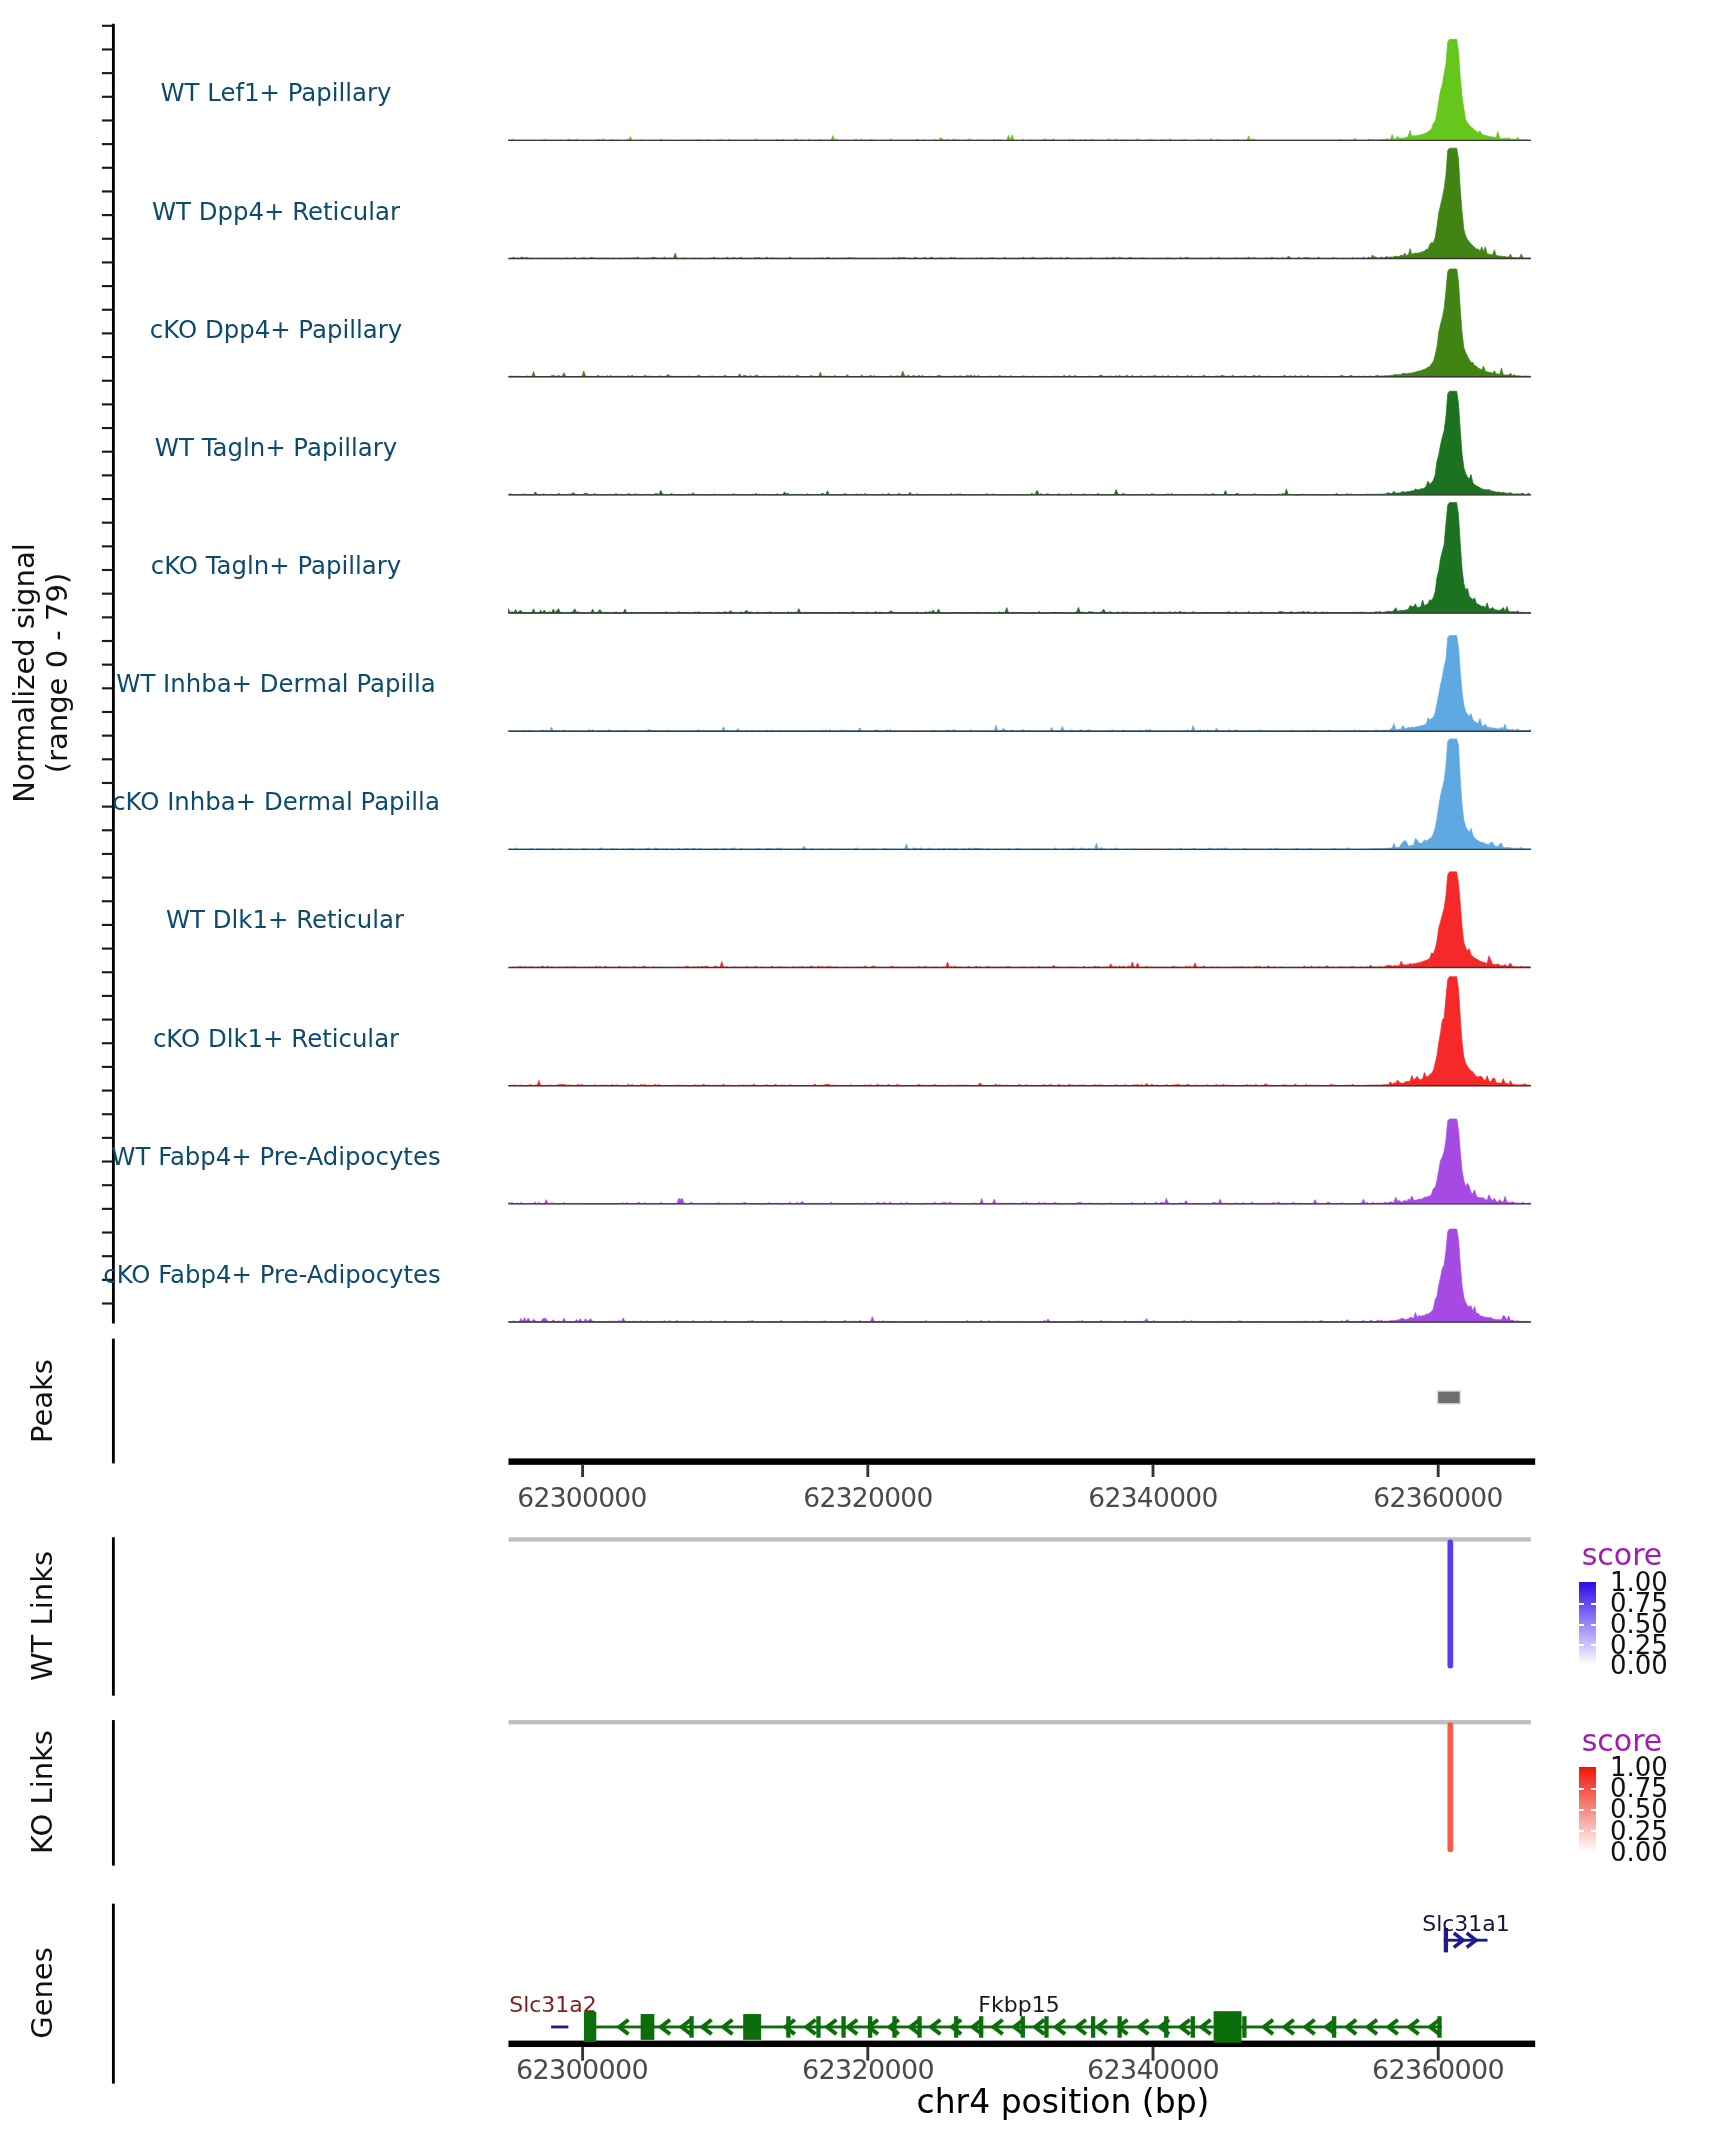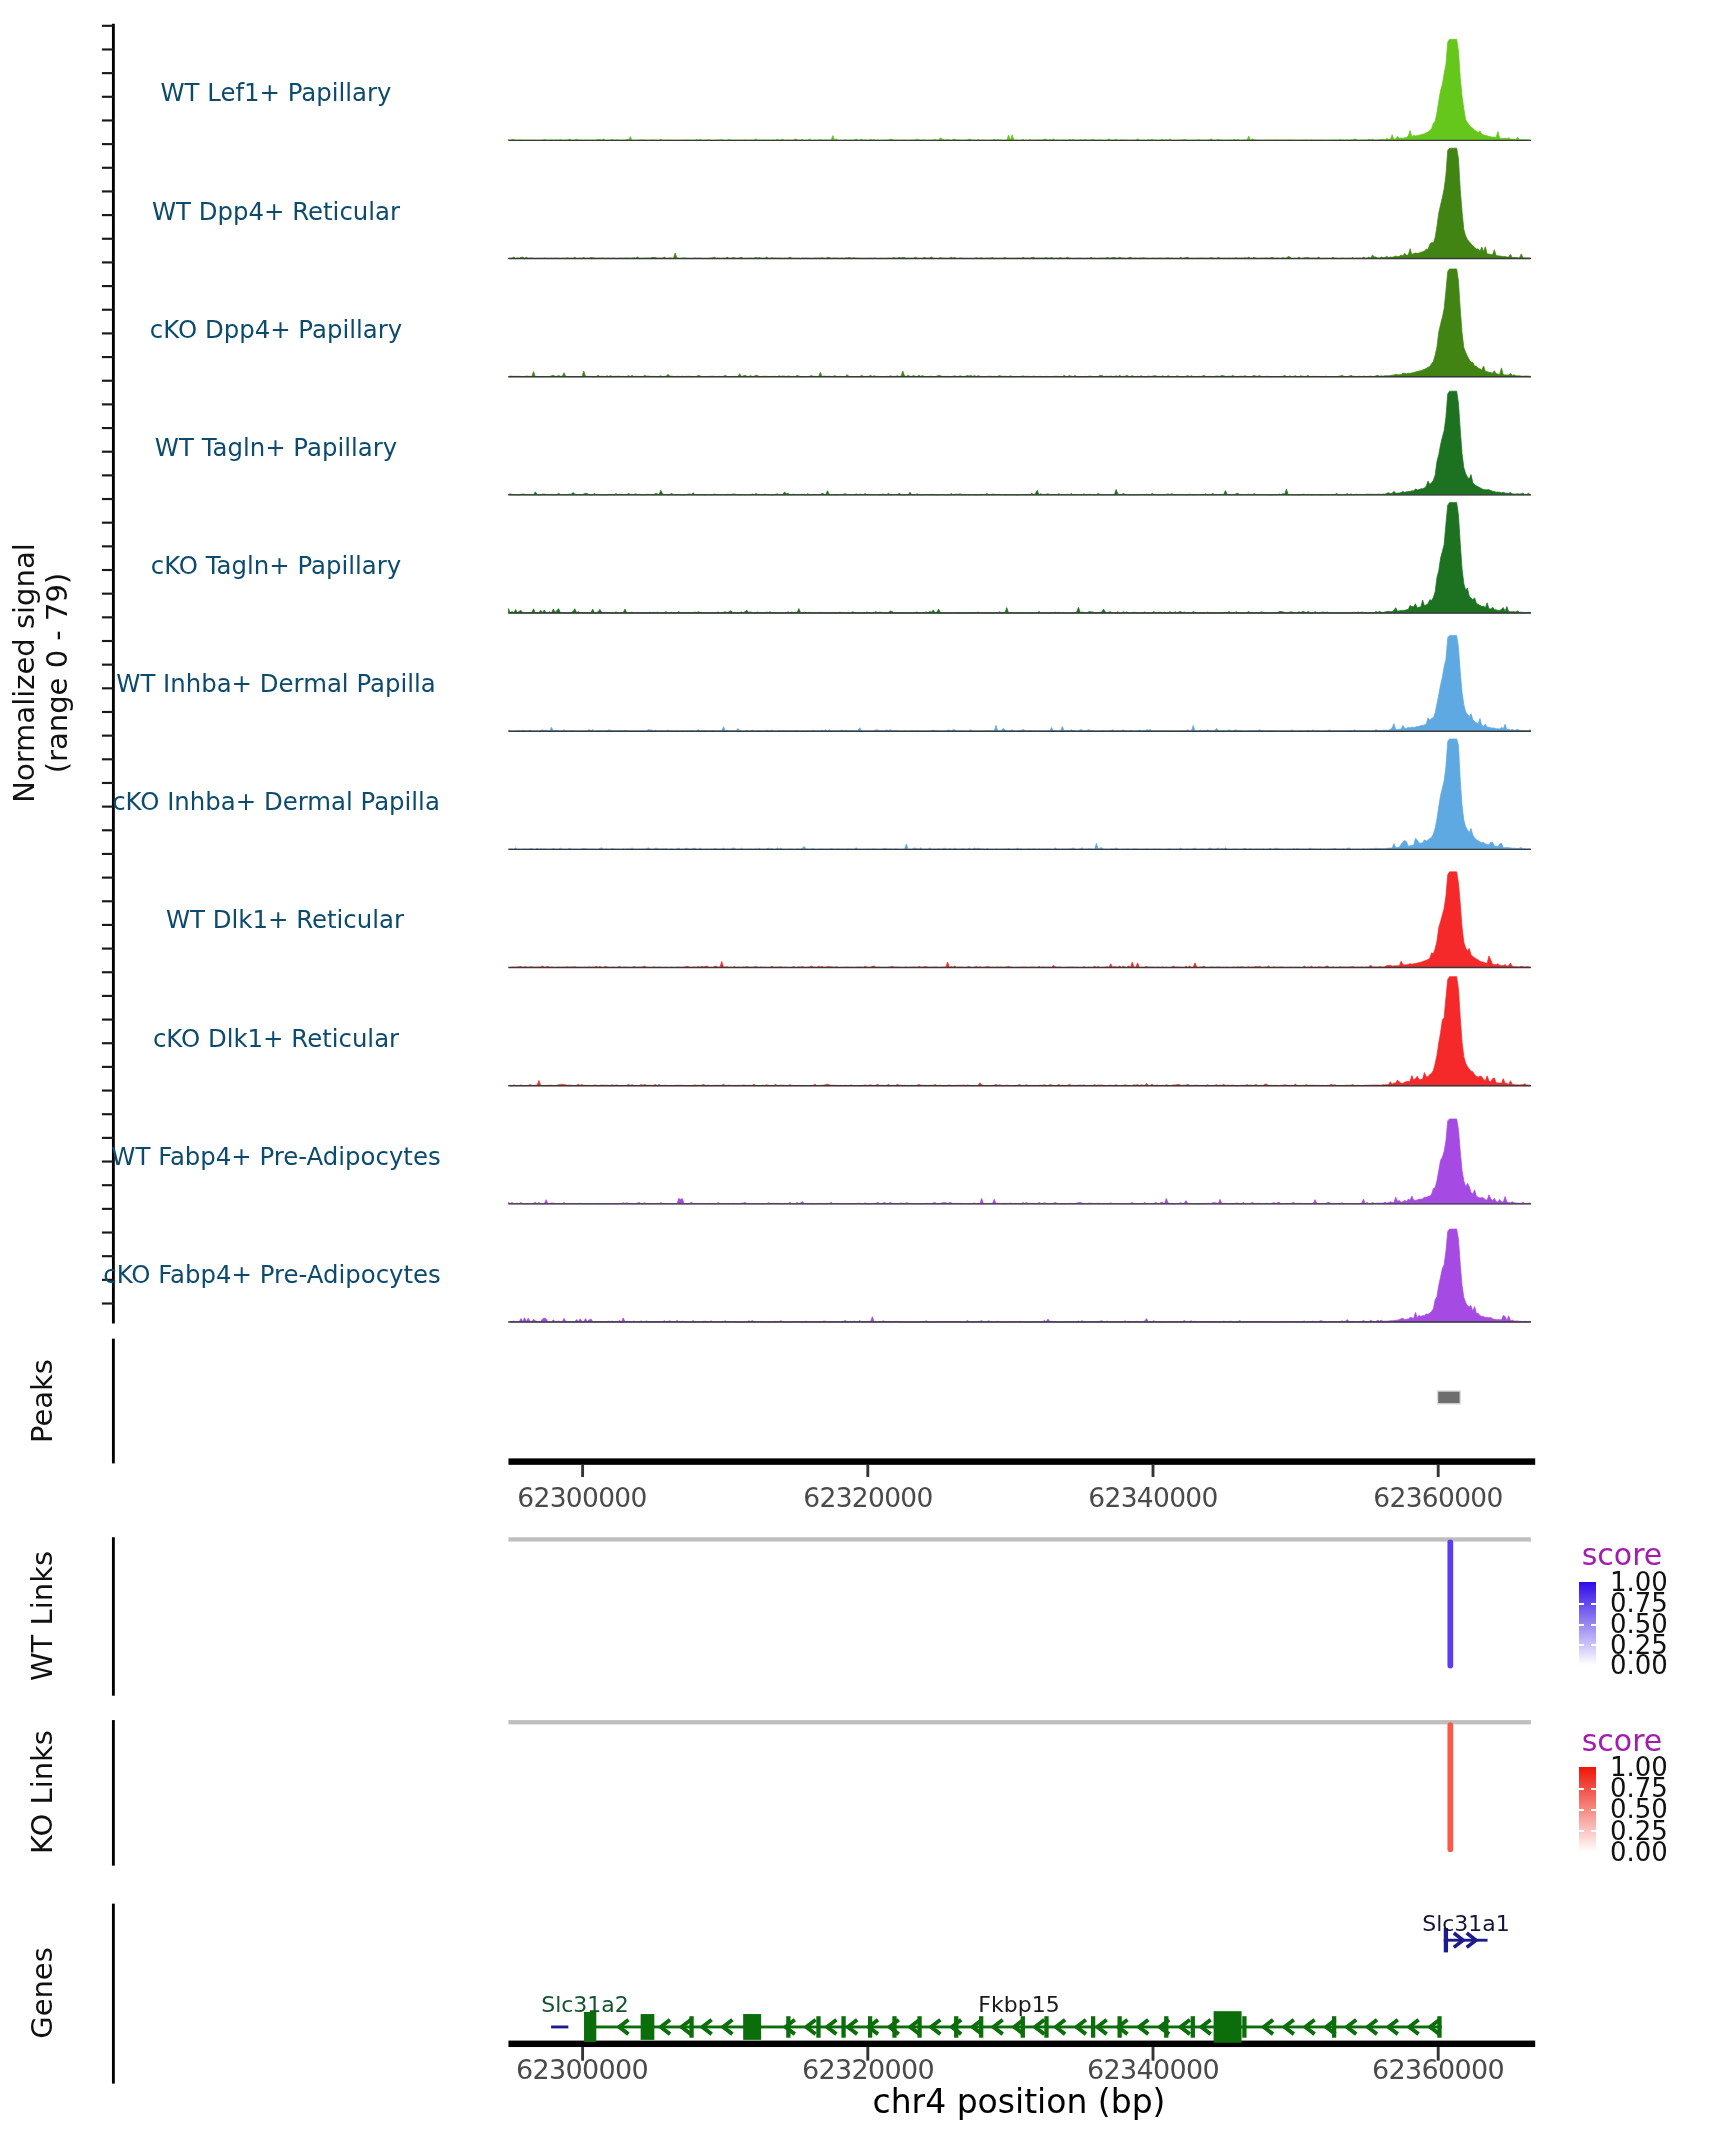--- a/index.html
+++ b/index.html
@@ -9,21 +9,21 @@
   .t{position:absolute;white-space:nowrap;color:#000;}
   .center{transform:translate(-50%,-50%);}
   .vcenter{transform:translate(0,-50%);}
   .rot{transform:rotate(-90deg);display:flex;align-items:center;justify-content:center;
        text-align:center;}
   .track-label{font-size:24.4px;color:#0c4a6e;margin-top:12px;}
   .section-label{font-size:29px;color:#111;}
   .signal-label{font-size:29px;line-height:33px;color:#111;}
   .tick-label{font-size:26.5px;color:#4A4A4A;letter-spacing:-0.7px;}
   .tick-label2{font-size:27px;color:#4A4A4A;letter-spacing:-0.7px;}
-  .xlabel{font-size:33px;color:#000;}
+  .xlabel{font-size:33px;color:#000;margin-left:44px;}
   .score-title{font-size:30px;color:#a21caf;}
   .legend-num{font-size:26px;color:#111;}
   .gene-label{font-size:22px;}
   .legend-bar{position:absolute;width:17px;}
   .legend-tick{position:absolute;width:5px;height:2.2px;background:#fff;}
 </style>
 </head>
 <body>
 
 <div id="fig">
@@ -220,21 +220,21 @@
       <div class="t center tick-label" style="left: 1153px; top: 1497px;">62340000</div>
       <div class="t center tick-label" style="left: 1438px; top: 1497px;">62360000</div>
     </div>
   <div id="axis2-labels">
       <div class="t center tick-label2" style="left: 582px; top: 2069px;">62300000</div>
       <div class="t center tick-label2" style="left: 868px; top: 2069px;">62320000</div>
       <div class="t center tick-label2" style="left: 1153px; top: 2069px;">62340000</div>
       <div class="t center tick-label2" style="left: 1438px; top: 2069px;">62360000</div>
     </div>
   <div id="gene-labels">
-      <div class="t center gene-label" style="left: 585px; top: 2004px; color: #14532d;">Slc31a2</div>
+      <div class="t center gene-label" style="left: 553px; top: 2004px; color: #7f1d1d;">Slc31a2</div>
       <div class="t center gene-label" style="left: 1019px; top: 2004px; color: rgb(26, 26, 26);">Fkbp15</div>
       <div class="t center gene-label" style="left: 1466px; top: 1923px; color: rgb(20, 20, 60);">Slc31a1</div>
     </div>
 
   <div>
     <div class="t center score-title" style="left:1622px;top:1554px;">score</div>
     <div class="legend-bar" id="wt-legend-bar" style="left: 1579px; top: 1582px; height: 83px; background: linear-gradient(rgb(46, 11, 232), rgb(255, 255, 255));">
         <div class="legend-tick" style="left: 0px; top: 21px;"></div>
         <div class="legend-tick" style="left: 12.2px; top: 21px;"></div>
         <div class="legend-tick" style="left: 0px; top: 42px;"></div>

